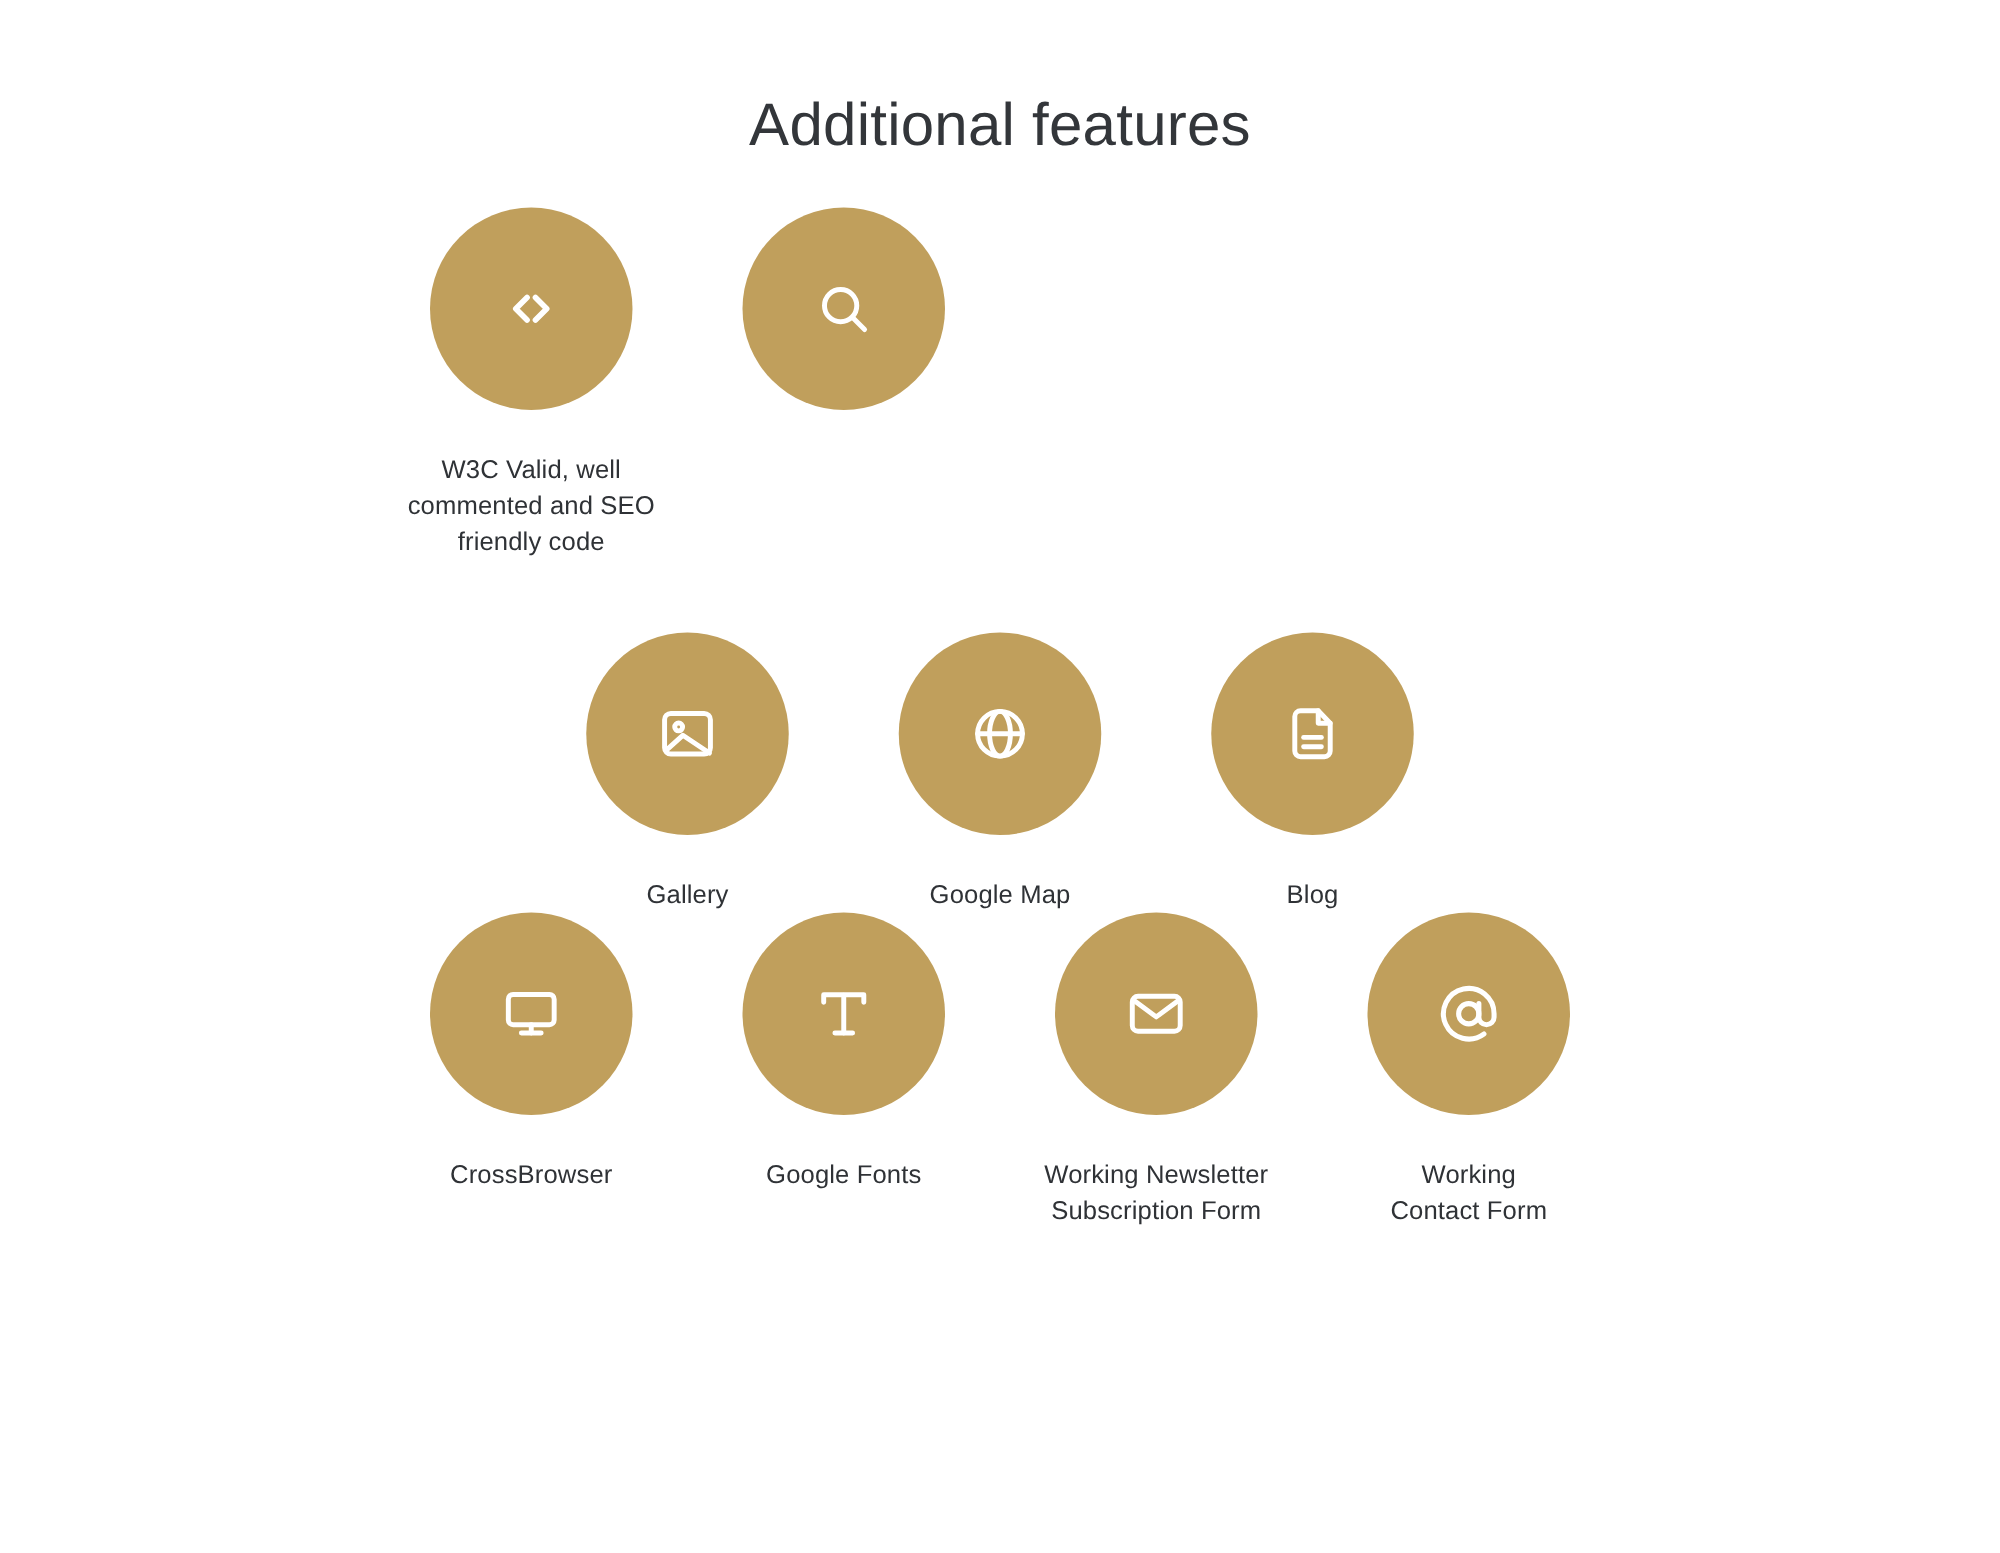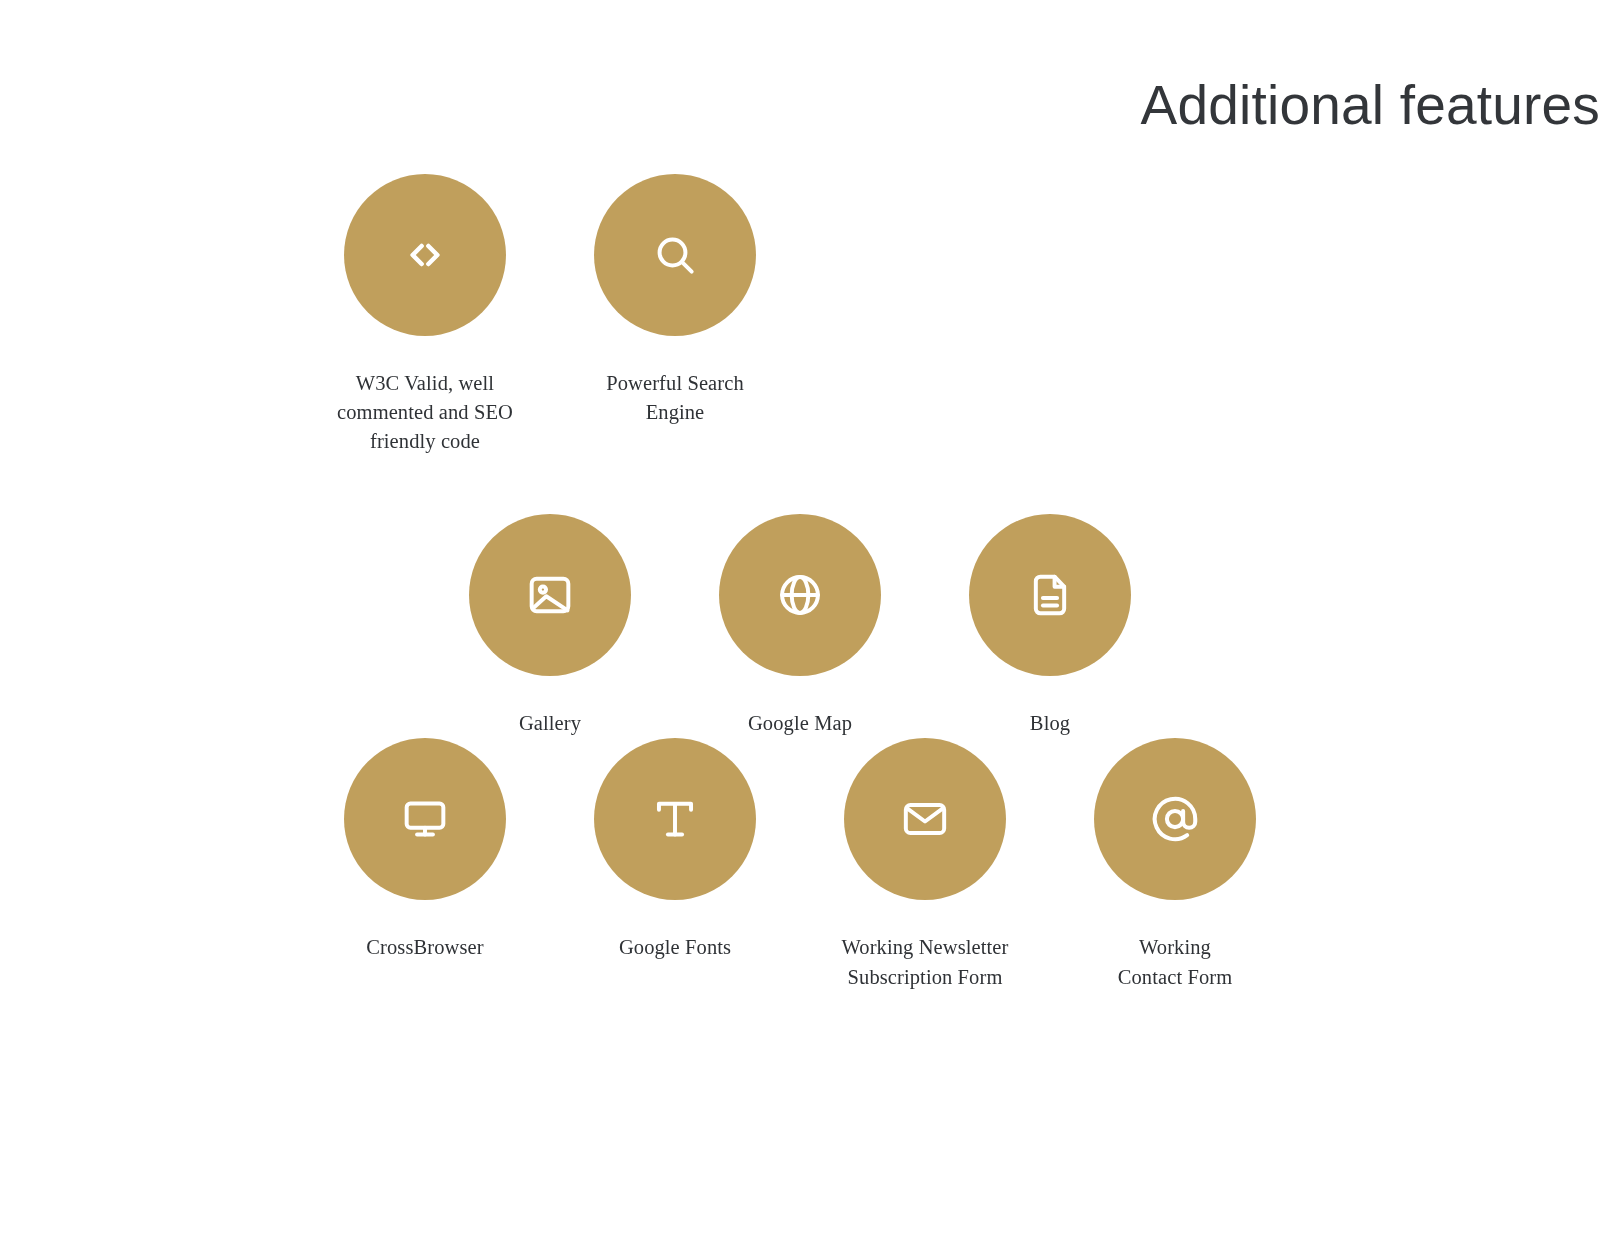--- a/index.html
+++ b/index.html
@@ -17,38 +17,37 @@
 
   .page {
     width: 1600px;
     height: 1242px;
     position: relative;
     background: #ffffff;
     box-sizing: border-box;
   }
 
   .section-title {
-    text-align: right;
-    font-size: 55px;
+    text-align: center;
+    font-size: 48px;
     font-weight: 400;
     color: #33363a;
     letter-spacing: 0.2px;
     margin: 0;
     padding-top: 72px;
     line-height: 1.2;
   }
 
   .grid {
     width: 1000px;
     margin: 0 auto;
     padding-top: 36px;
     display: flex;
     flex-wrap: wrap;
     justify-content: flex-start;
-    font-family: Liberation Serif, serif;
   }
 
   .grid.row-last {
     padding-top: 0;
     justify-content: center;
   }
 
   .feature {
     width: 250px;
     display: flex;
@@ -114,22 +113,20 @@
 
     <div class="feature">
       <div class="circle">
         <span>
           <svg width="50" height="50" viewBox="0 0 24 24" fill="none" stroke="#ffffff" stroke-width="1.9" stroke-linecap="round" stroke-linejoin="round">
             <circle cx="10.8" cy="10.8" r="6.2"></circle>
             <line x1="15.4" y1="15.4" x2="20" y2="20"></line>
           </svg>
         </span>
       </div>
-      <div class="feature-label">Powerful Search
-Engine</div>
     </div>
 
   </div>
 
   <div class="grid row-3 row-last">
 
     <div class="feature">
       <div class="circle">
         <span>
           <svg width="50" height="50" viewBox="0 0 24 24" fill="none" stroke="#ffffff" stroke-width="1.9" stroke-linecap="round" stroke-linejoin="round">

